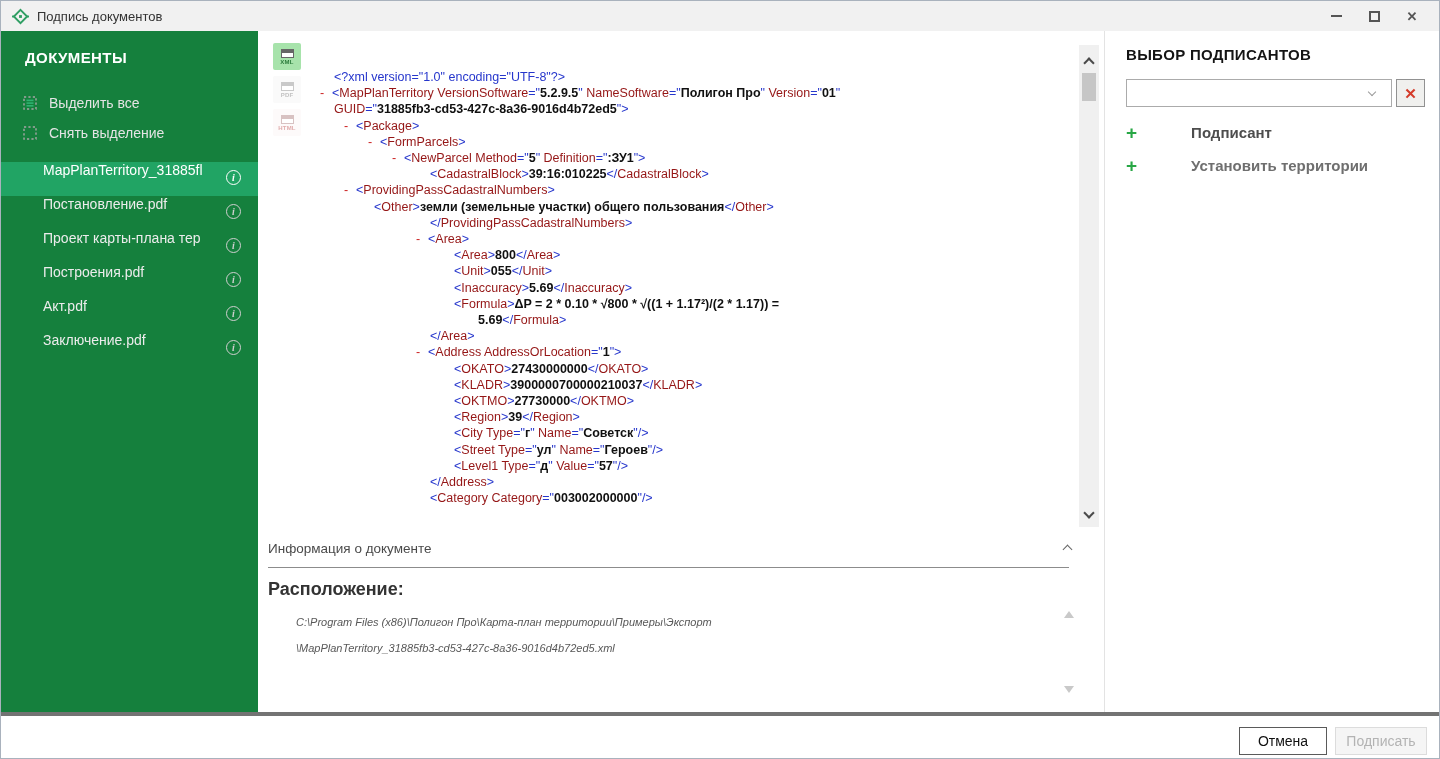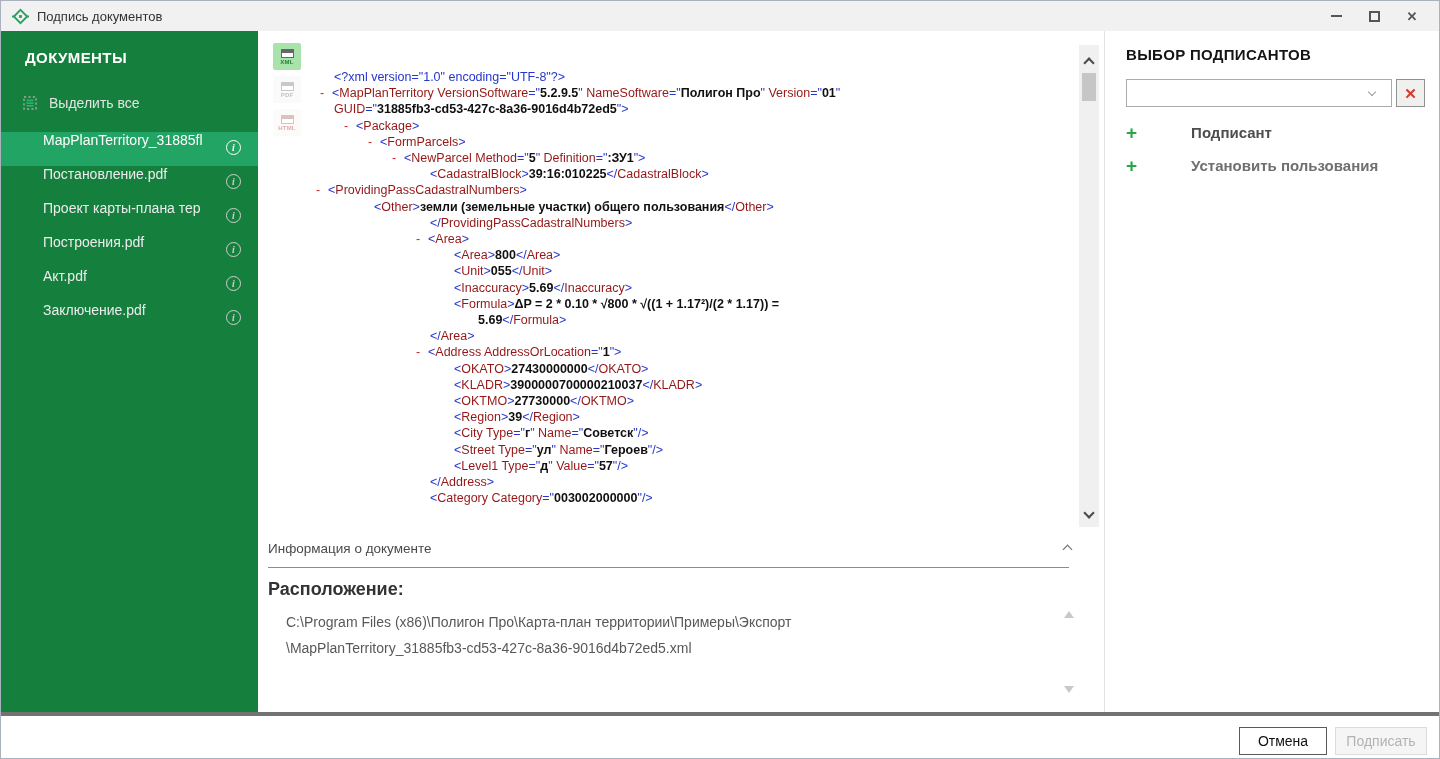--- a/index.html
+++ b/index.html
@@ -59,21 +59,21 @@
   .vscroll .btn-up { position:absolute; left:6px; top:14px; }
   .vscroll .btn-down { position:absolute; left:6px; bottom:10px; }
   .vscroll .thumb { position:absolute; left:3px; top:28px; width:14px; height:28px; background:#c6c6c6; }
 
   
   .info-header { position:absolute; left:10px; top:510px; width:800px; font-size:13.5px; color:#4a4a4a; }
   .info-collapse { position:absolute; left:806px; top:515px; }
   .info-collapse .chev { border-color:#666; border-width:1.5px; width:7px; height:7px; }
   .info-sep { position:absolute; left:10px; top:536px; width:801px; height:0; border-top:1px solid #8c8c8c; }
   .loc-label { position:absolute; left:10px; top:548px; font-size:18px; font-weight:bold; color:#333; }
-  .loc-lines { position:absolute; left:28px; top:578px; font-size:14px; color:#585858; line-height:26px; }
+  .loc-lines { position:absolute; left:38px; top:578px; font-size:11px; color:#585858; line-height:26px;font-style:italic; }
   .tri { position:absolute; width:0; height:0; border-left:5px solid transparent; border-right:5px solid transparent; }
   .tri.up { left:806px; top:580px; border-bottom:7px solid #c9c9c9; }
   .tri.dn { left:806px; top:655px; border-top:7px solid #c9c9c9; }
 
   
   .rpanel { position:absolute; left:1103px; top:30px; width:337px; height:681px; background:#fff; border-left:1px solid #e3e3e3; }
   .rp-title { position:absolute; left:21px; top:15px; font-size:15px; font-weight:bold; color:#141414; letter-spacing:.3px; }
   .combo { position:absolute; left:21px; top:48px; width:266px; height:28px; border:1px solid #ababab; background:#fff; font-size:13px; color:#333; padding:4px 24px 4px 8px; }
   .combo-chev { position:absolute; left:264px; top:58px; }
   .combo-chev .chev { border-color:#9a9a9a; width:6px; height:6px; border-width:1.5px; }
@@ -122,20 +122,26 @@
     <div class="side-actions">
       <div class="side-action">
         <svg width="14" height="14" viewBox="0 0 14 14">
           <rect x="1" y="1" width="12" height="12" fill="none" stroke="#a5a5a5" stroke-width="1.4" stroke-dasharray="2.2,2.2"></rect>
           <rect x="3.5" y="3.6" width="7" height="1.6" fill="#2eb371"></rect>
           <rect x="3.5" y="6.3" width="7" height="1.6" fill="#2eb371"></rect>
           <rect x="3.5" y="9" width="7" height="1.6" fill="#2eb371"></rect>
         </svg>
         <span>Выделить все</span>
       </div>
+      <div class="side-action">
+        <svg width="14" height="14" viewBox="0 0 14 14">
+          <rect x="1" y="1" width="12" height="12" fill="none" stroke="#a5a5a5" stroke-width="1.4" stroke-dasharray="2.2,2.2"></rect>
+        </svg>
+        <span>Снять выделение</span>
+      </div>
     </div>
     <div class="doc-list">
         <div class="doc-item selected">
           <span>MapPlanTerritory_31885fl</span>
           <span class="info-ic">i</span>
         </div>
         <div class="doc-item">
           <span>Постановление.pdf</span>
           <span class="info-ic">i</span>
         </div>
@@ -175,21 +181,21 @@
     </div>
 
     <div class="xml-content">
         <div class="xline" style="padding-left: 76px;"><span class="xp">&lt;?xml version="1.0" encoding="UTF-8"?&gt;</span></div>
         <div class="xline" style="padding-left: 76px;"><span class="xd">-</span><span class="xm">&lt;</span><span class="xt">MapPlanTerritory</span><span class="xm"> </span><span class="xt">VersionSoftware</span><span class="xm">="</span><span class="xv">5.2.9.5</span><span class="xm">" </span><span class="xt">NameSoftware</span><span class="xm">="</span><span class="xv">Полигон Про</span><span class="xm">" </span><span class="xt">Version</span><span class="xm">="</span><span class="xv">01</span><span class="xm">"</span></div>
         <div class="xline" style="padding-left: 76px;"><span class="xt">GUID</span><span class="xm">="</span><span class="xv">31885fb3-cd53-427c-8a36-9016d4b72ed5</span><span class="xm">"&gt;</span></div>
         <div class="xline" style="padding-left: 100px;"><span class="xd">-</span><span class="xm">&lt;</span><span class="xt">Package</span><span class="xm">&gt;</span></div>
         <div class="xline" style="padding-left: 124px;"><span class="xd">-</span><span class="xm">&lt;</span><span class="xt">FormParcels</span><span class="xm">&gt;</span></div>
         <div class="xline" style="padding-left: 148px;"><span class="xd">-</span><span class="xm">&lt;</span><span class="xt">NewParcel</span><span class="xm"> </span><span class="xt">Method</span><span class="xm">="</span><span class="xv">5</span><span class="xm">" </span><span class="xt">Definition</span><span class="xm">="</span><span class="xv">:ЗУ1</span><span class="xm">"&gt;</span></div>
         <div class="xline" style="padding-left: 172px;"><span class="xm">&lt;</span><span class="xt">CadastralBlock</span><span class="xm">&gt;</span><span class="xv">39:16:010225</span><span class="xm">&lt;/</span><span class="xt">CadastralBlock</span><span class="xm">&gt;</span></div>
-        <div class="xline" style="padding-left: 72px;"><span class="xd">-</span><span class="xm">&lt;</span><span class="xt">ProvidingPassCadastralNumbers</span><span class="xm">&gt;</span></div>
+        <div class="xline" style="padding-left: 100px;"><span class="xd">-</span><span class="xm">&lt;</span><span class="xt">ProvidingPassCadastralNumbers</span><span class="xm">&gt;</span></div>
         <div class="xline" style="padding-left: 116px;"><span class="xm">&lt;</span><span class="xt">Other</span><span class="xm">&gt;</span><span class="xv">земли (земельные участки) общего пользования</span><span class="xm">&lt;/</span><span class="xt">Other</span><span class="xm">&gt;</span></div>
         <div class="xline" style="padding-left: 172px;"><span class="xm">&lt;/</span><span class="xt">ProvidingPassCadastralNumbers</span><span class="xm">&gt;</span></div>
         <div class="xline" style="padding-left: 172px;"><span class="xd">-</span><span class="xm">&lt;</span><span class="xt">Area</span><span class="xm">&gt;</span></div>
         <div class="xline" style="padding-left: 196px;"><span class="xm">&lt;</span><span class="xt">Area</span><span class="xm">&gt;</span><span class="xv">800</span><span class="xm">&lt;/</span><span class="xt">Area</span><span class="xm">&gt;</span></div>
         <div class="xline" style="padding-left: 196px;"><span class="xm">&lt;</span><span class="xt">Unit</span><span class="xm">&gt;</span><span class="xv">055</span><span class="xm">&lt;/</span><span class="xt">Unit</span><span class="xm">&gt;</span></div>
         <div class="xline" style="padding-left: 196px;"><span class="xm">&lt;</span><span class="xt">Inaccuracy</span><span class="xm">&gt;</span><span class="xv">5.69</span><span class="xm">&lt;/</span><span class="xt">Inaccuracy</span><span class="xm">&gt;</span></div>
         <div class="xline" style="padding-left: 196px;"><span class="xm">&lt;</span><span class="xt">Formula</span><span class="xm">&gt;</span><span class="xv">ΔP = 2 * 0.10 * √800 * √((1 + 1.17²)/(2 * 1.17)) =</span></div>
         <div class="xline" style="padding-left: 220px;"><span class="xv">5.69</span><span class="xm">&lt;/</span><span class="xt">Formula</span><span class="xm">&gt;</span></div>
         <div class="xline" style="padding-left: 172px;"><span class="xm">&lt;/</span><span class="xt">Area</span><span class="xm">&gt;</span></div>
         <div class="xline" style="padding-left: 172px;"><span class="xd">-</span><span class="xm">&lt;</span><span class="xt">Address</span><span class="xm"> </span><span class="xt">AddressOrLocation</span><span class="xm">="</span><span class="xv">1</span><span class="xm">"&gt;</span></div>
@@ -233,21 +239,21 @@
       </span>
     <div class="del-btn">
         <span>✕</span>
       </div>
     <div class="rp-link rp-link1">
       <span class="plus">+</span>
       <span class="lbl">Подписант</span>
     </div>
     <div class="rp-link rp-link2">
       <span class="plus">+</span>
-      <span class="lbl">Установить пользования</span>
+      <span class="lbl">Установить территории</span>
     </div>
   </div>
 
   <div class="footer">
     <button class="btn btn-cancel">Отмена</button>
     <button class="btn btn-sign">Подписать</button>
   </div>
 
 </div>
 

